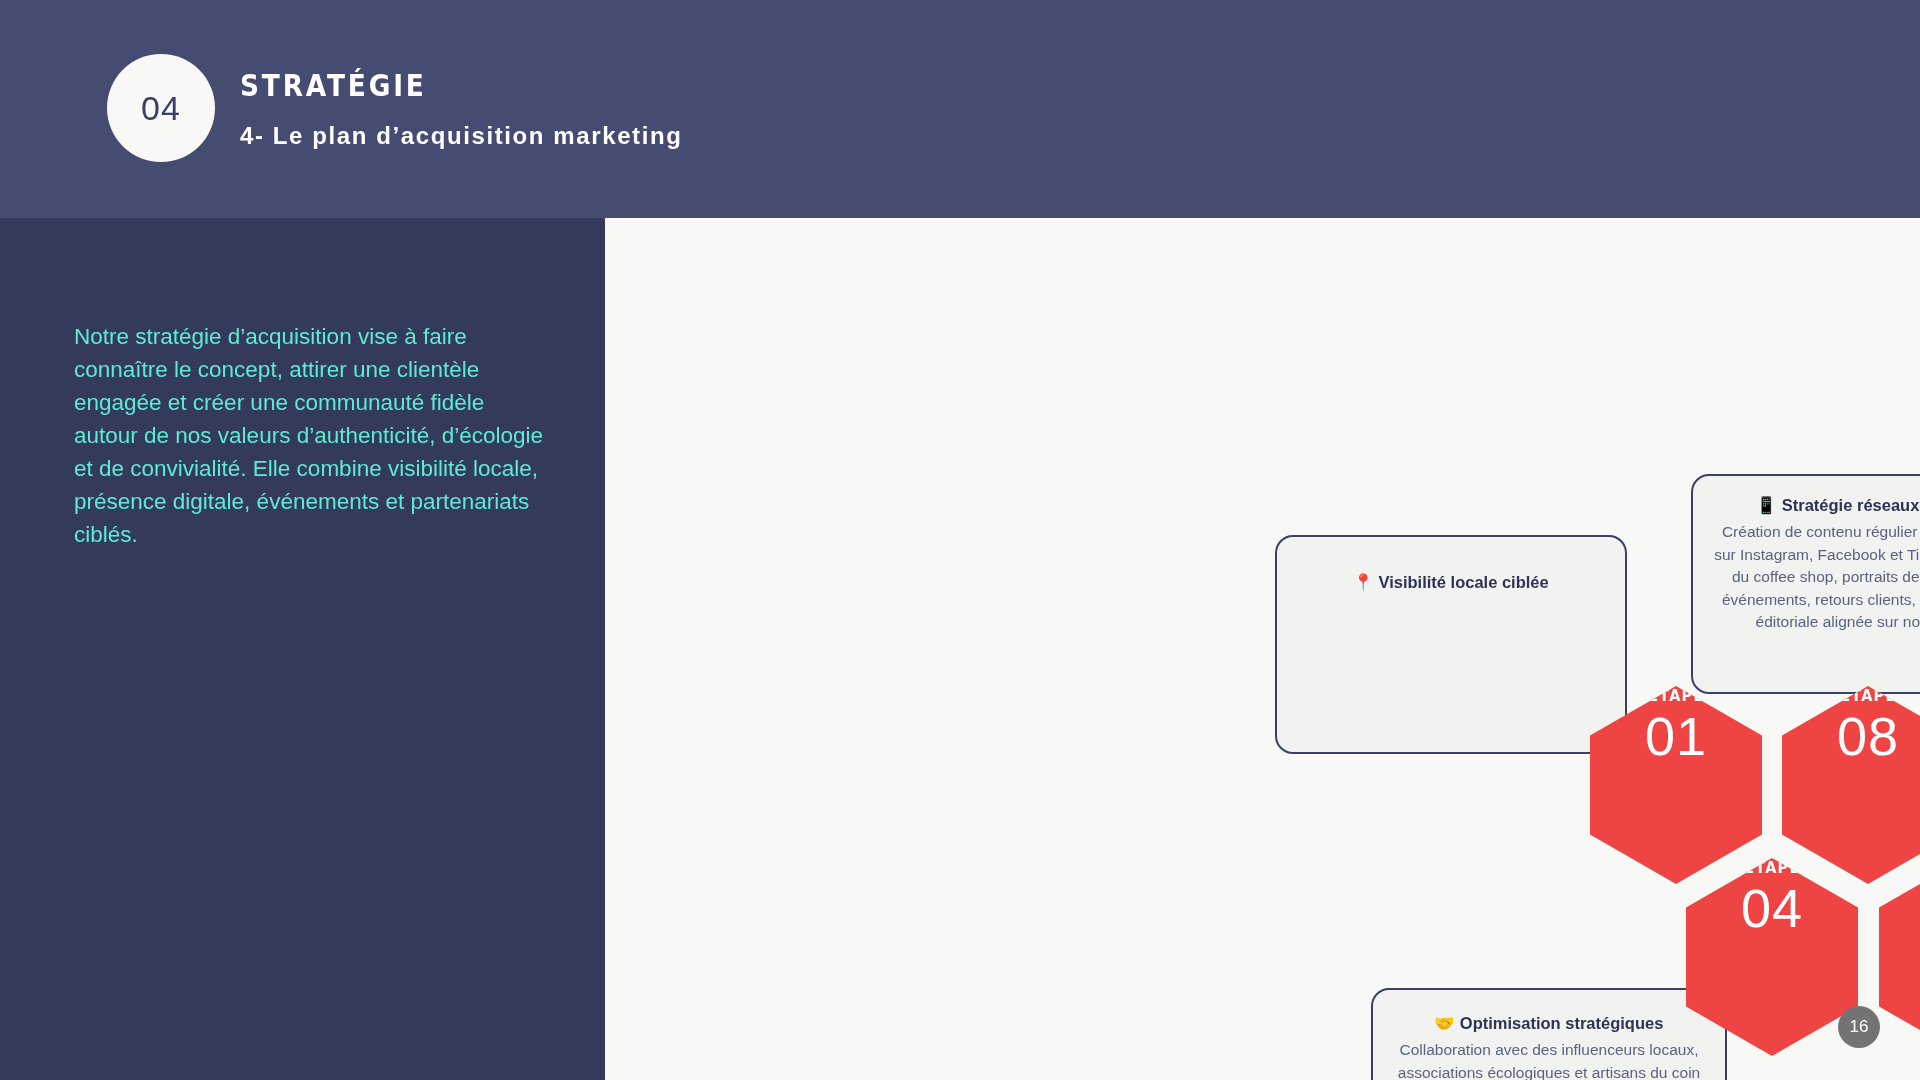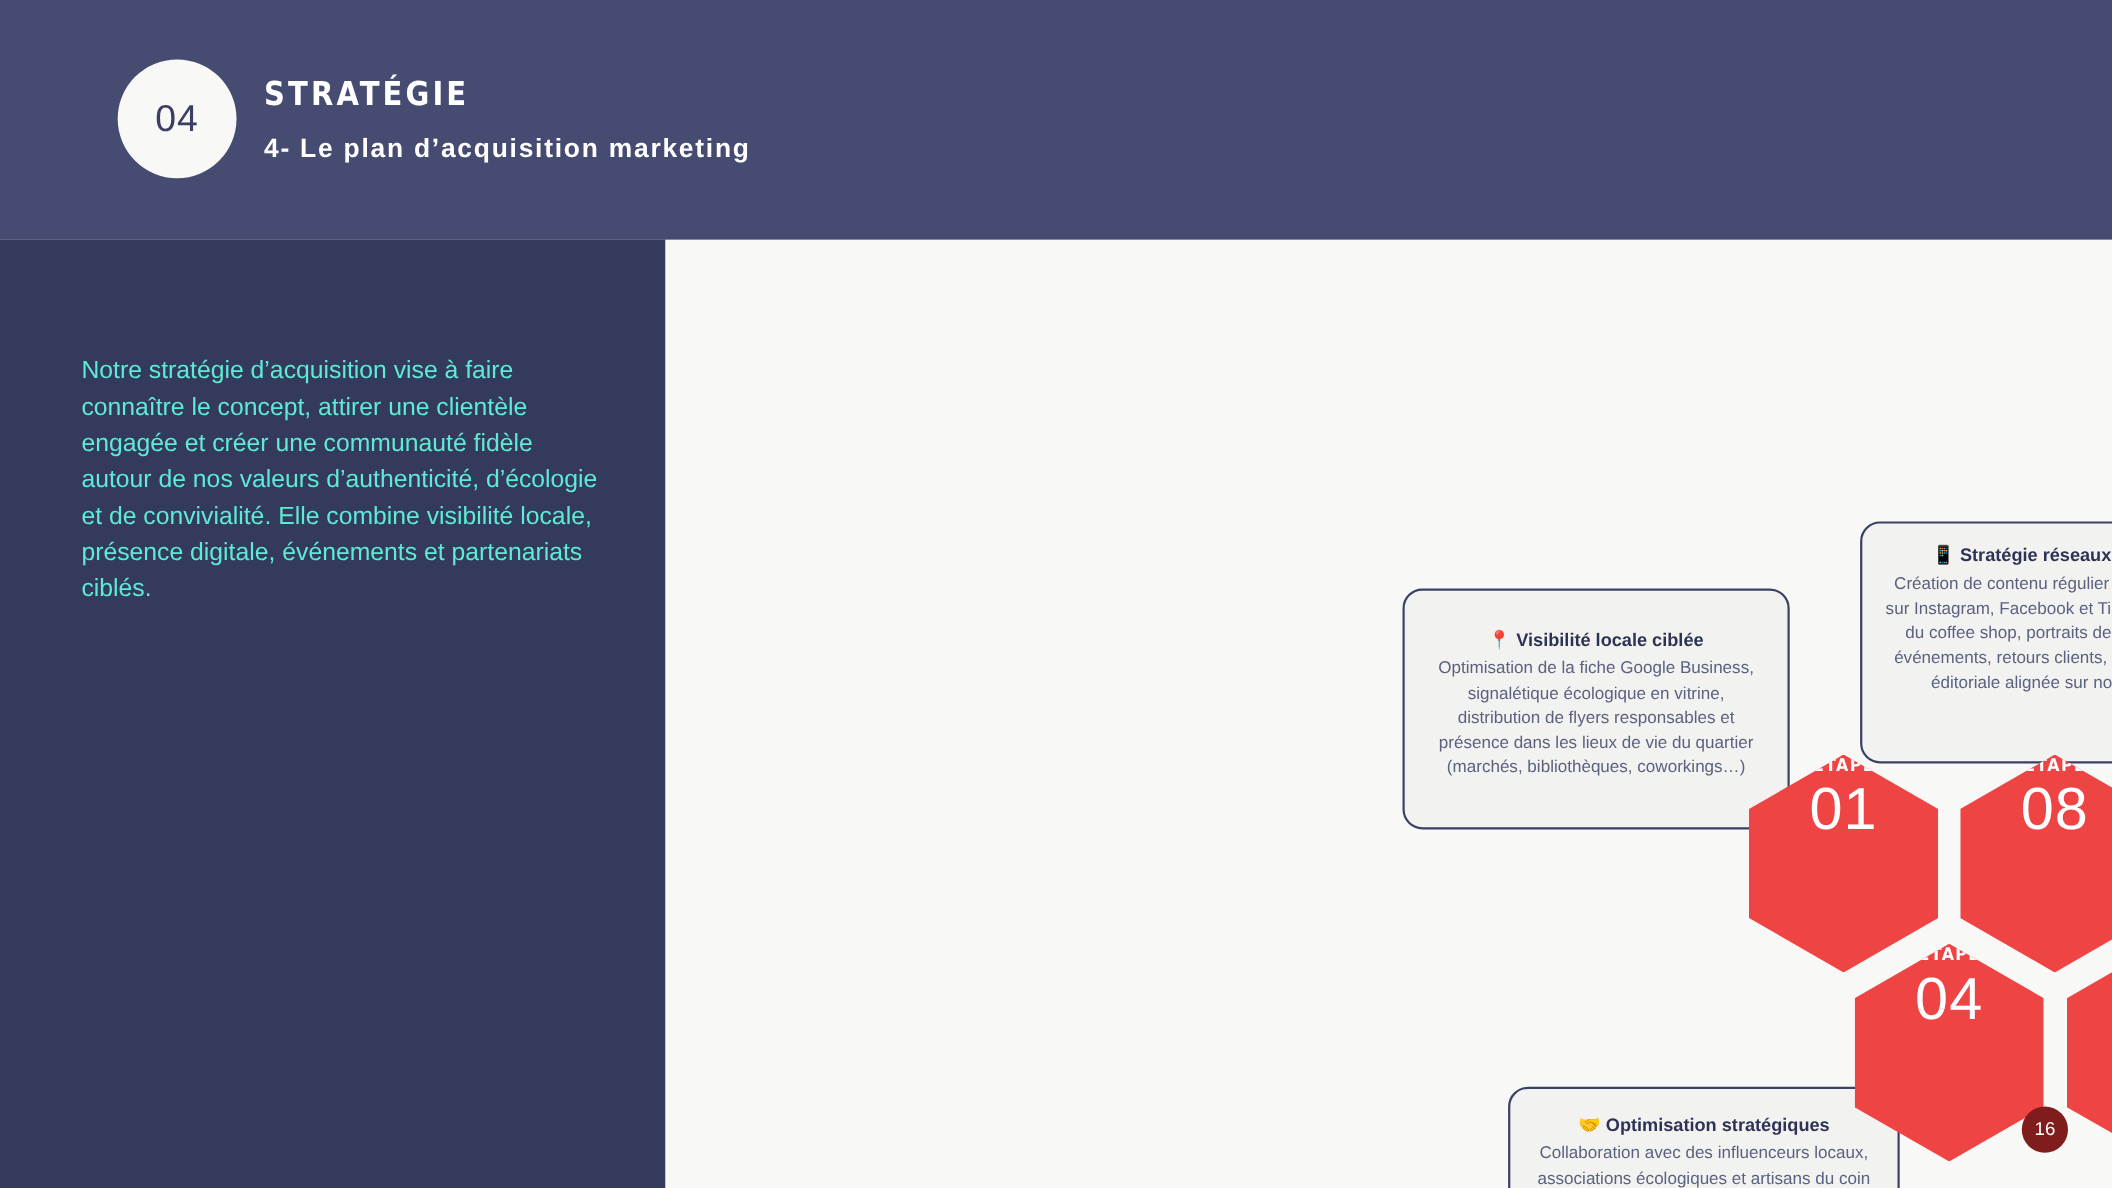--- a/index.html
+++ b/index.html
@@ -114,21 +114,21 @@
   }
   #hex-1 { left: 985px; top: 468px; }
   #hex-2 { left: 1177px; top: 468px; }
   #hex-4 { left: 1081px; top: 640px; }
   #hex-5 { left: 1274px; top: 640px; }
 
   
   .page-number {
     position: absolute; right: 40px; bottom: 32px;
     width: 42px; height: 42px; border-radius: 50%;
-    background: #7f1d1d;
+    background: #737373;
     display: flex; align-items: center; justify-content: center;
     font-family: "Liberation Sans", sans-serif;
     font-size: 17px; color: #ffffff;
   }
 </style>
 </head>
 <body>
 
 <div class="slide">
 
@@ -145,21 +145,20 @@
   </div>
 
   <div class="canvas">
 
     <div class="card" id="card-1">
       <div class="inner">
         <div class="card-title">
           <span class="emoji">📍</span>
           <span>Visibilité locale ciblée</span>
         </div>
-        <div class="card-body">Optimisation de la fiche Google Business, signalétique écologique en vitrine, distribution de flyers responsables et présence dans les lieux de vie du quartier (marchés, bibliothèques, coworkings…)</div>
       </div>
     </div>
 
     <div class="card" id="card-2">
       <div class="inner">
         <div class="card-title">
           <span class="emoji">📱</span>
           <span>Stratégie réseaux sociaux</span>
         </div>
         <div class="card-body">Création de contenu régulier et authentique sur Instagram, Facebook et TikTok : coulisses du coffee shop, portraits de producteurs, événements, retours clients, avec une ligne éditoriale alignée sur nos valeurs.</div>

